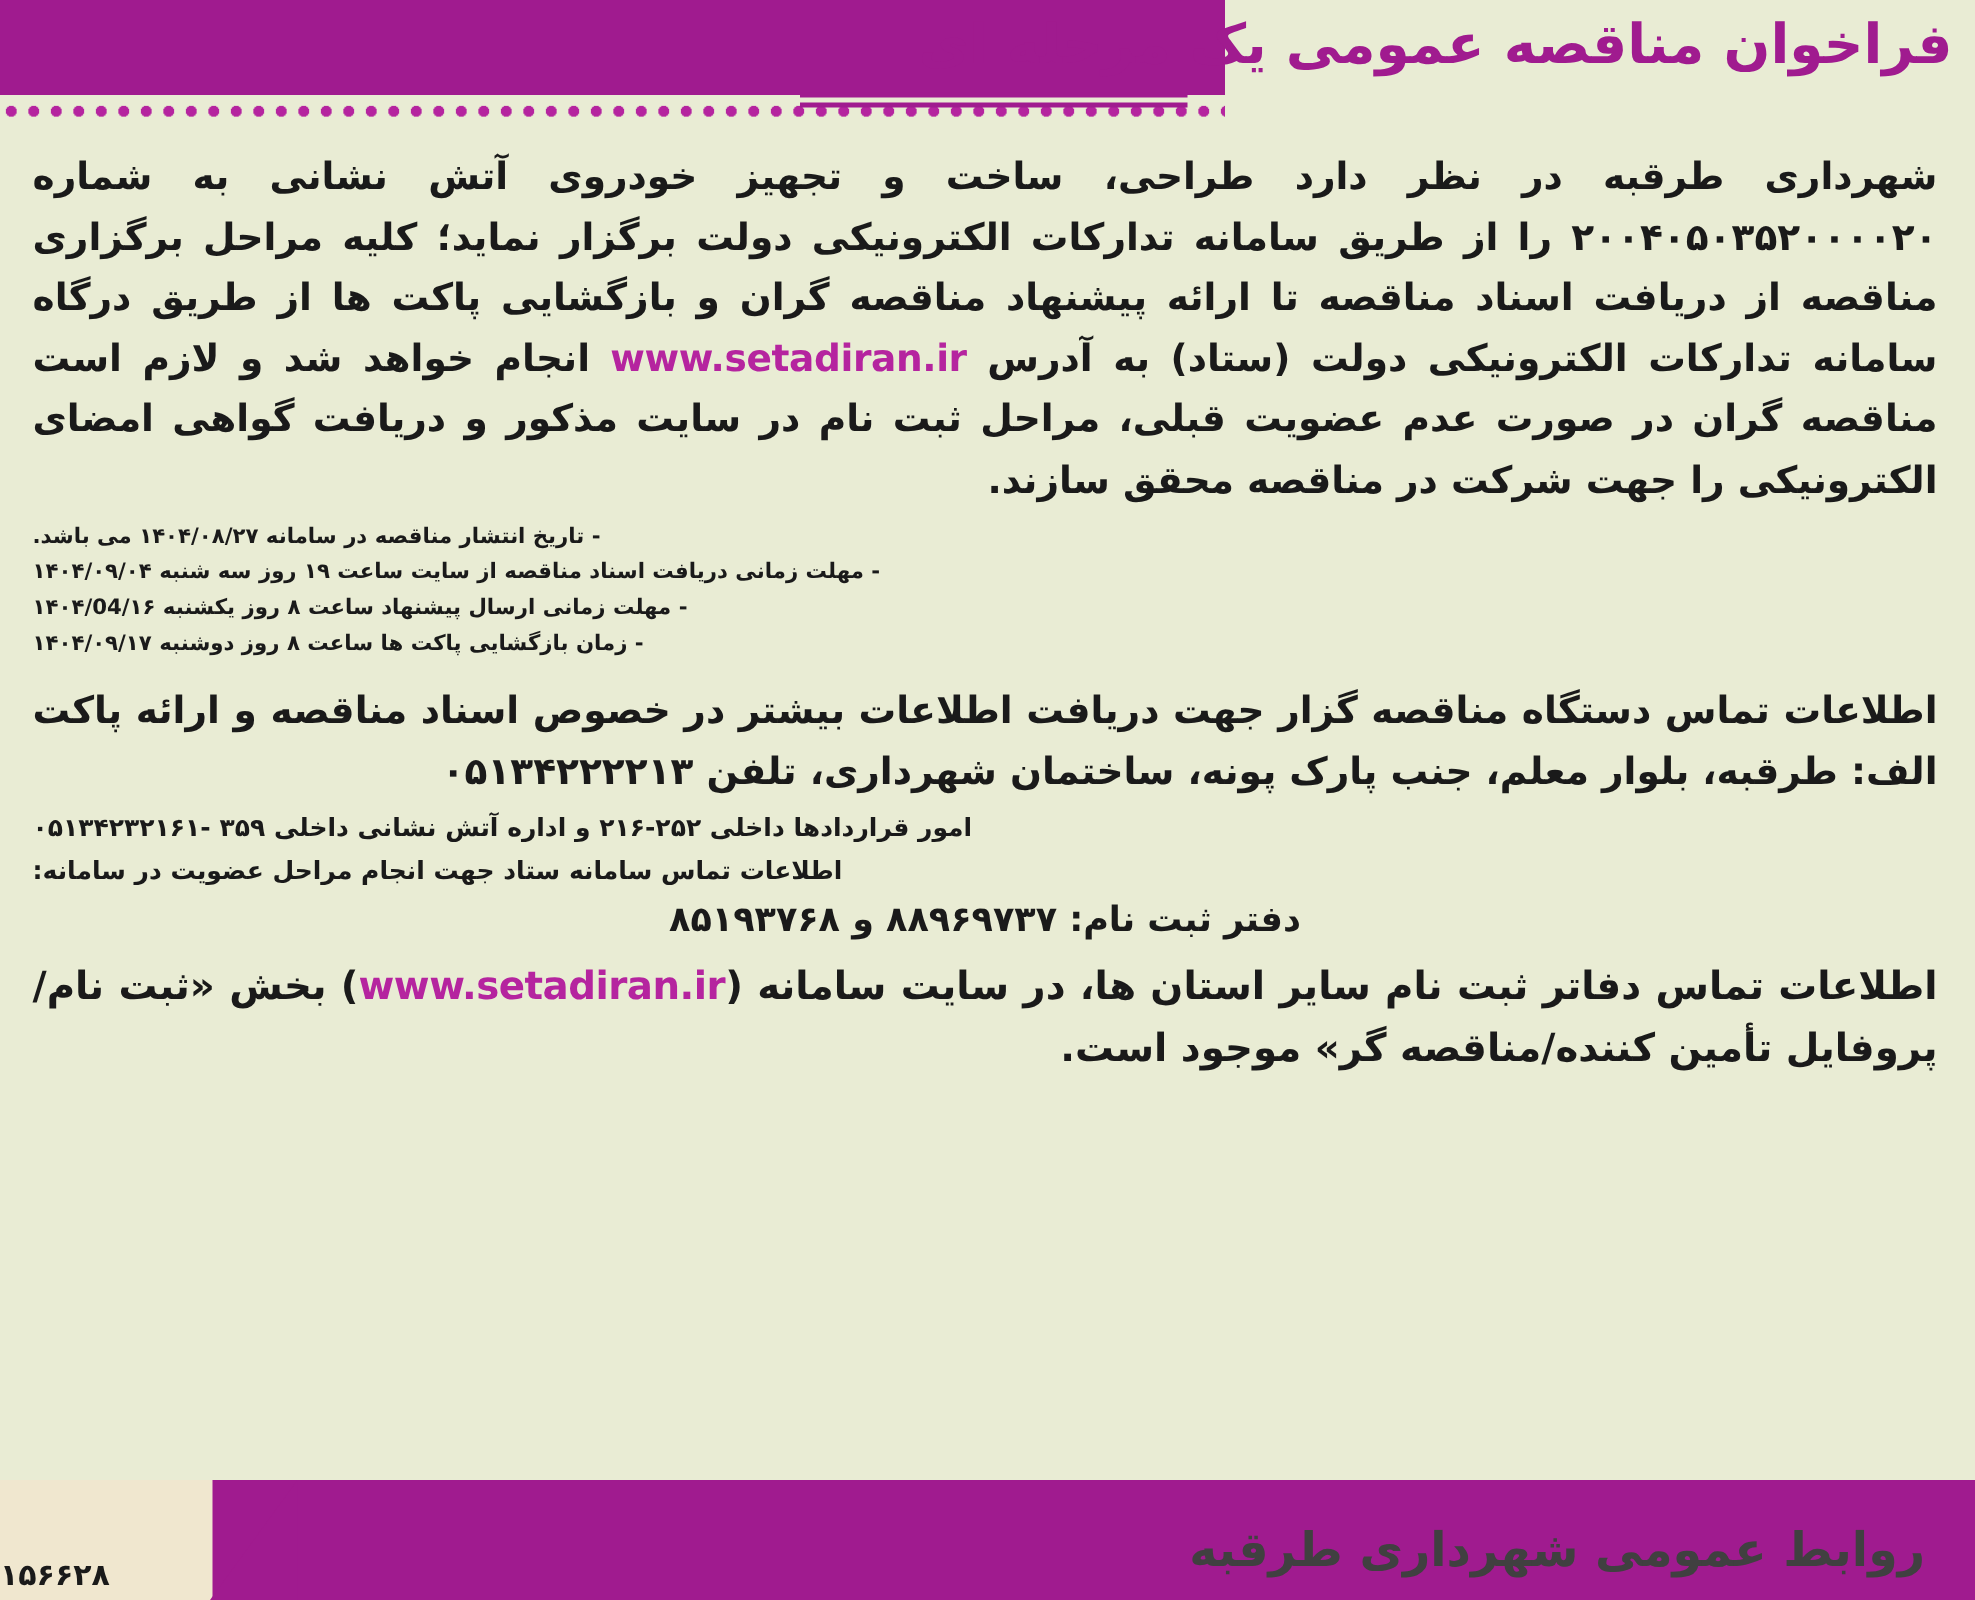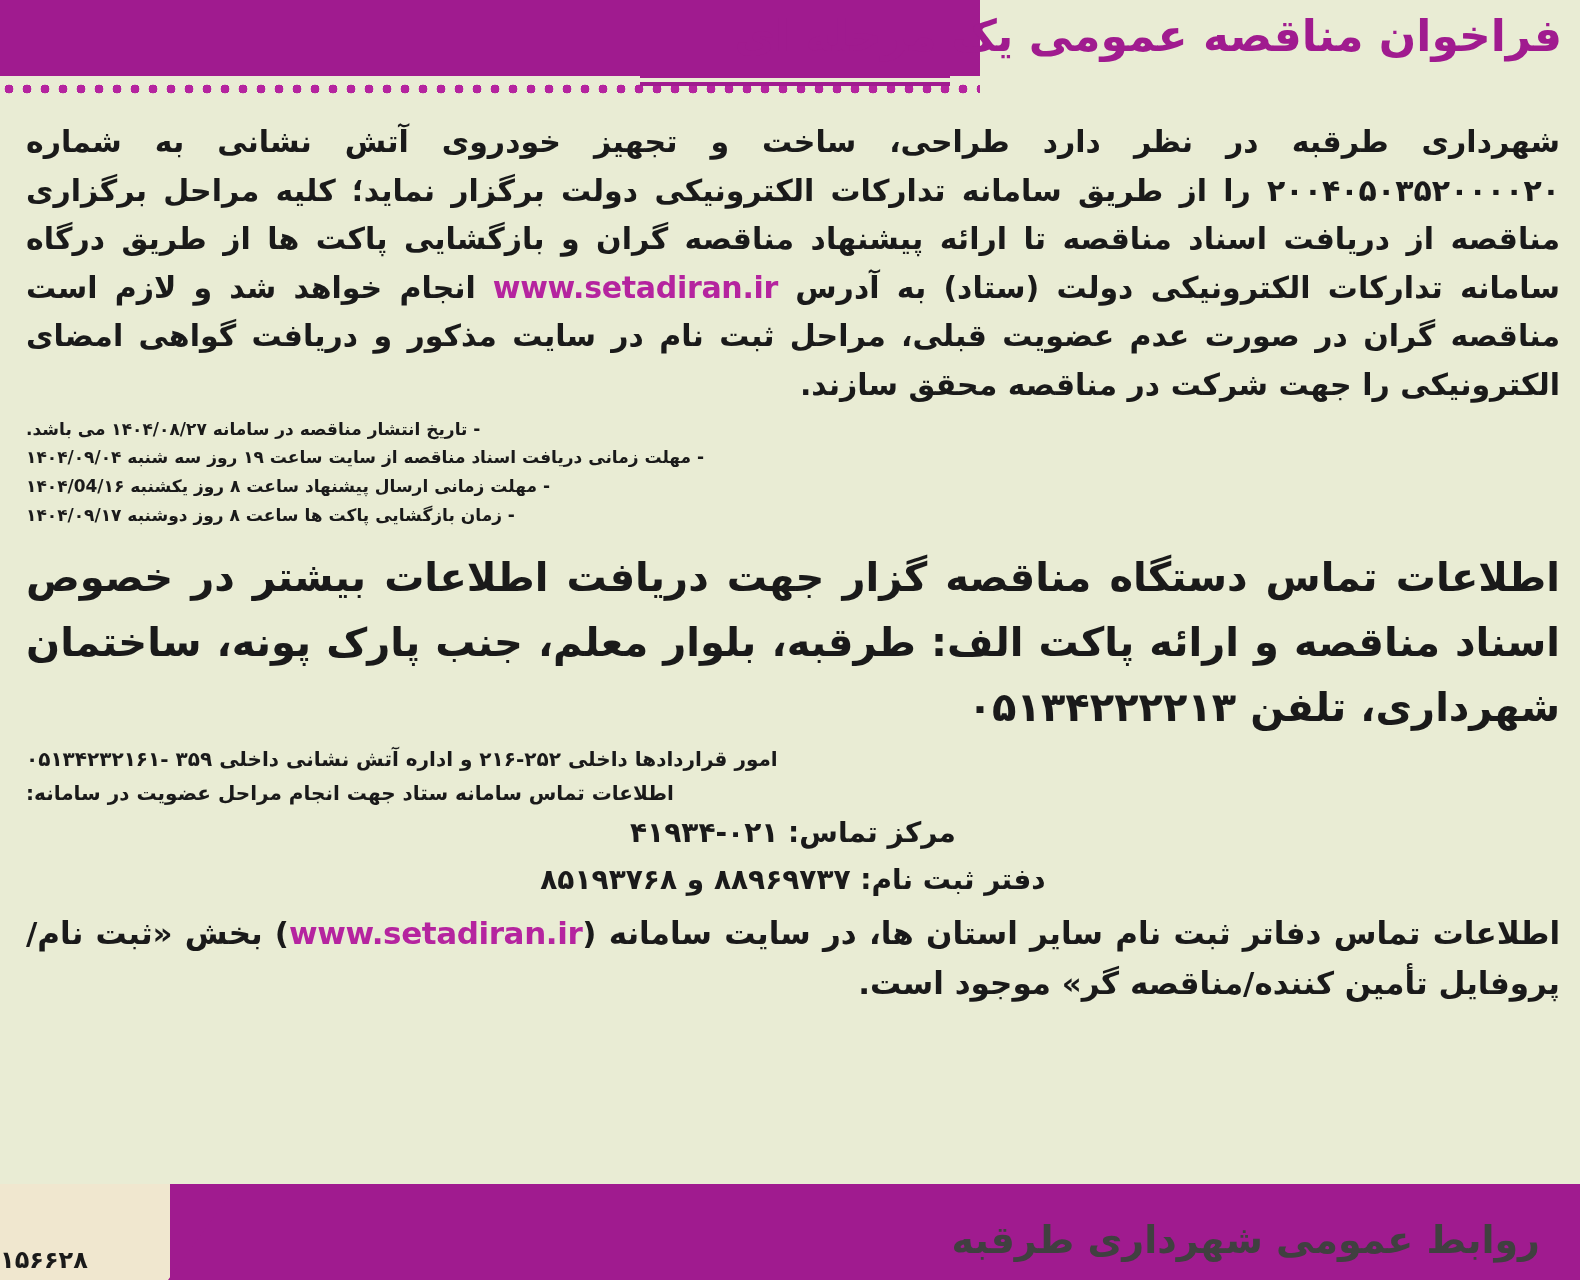--- a/index.html
+++ b/index.html
@@ -73,21 +73,21 @@
     position: absolute;
     top: 82px;
     right: 630px;
     width: 310px;
     height: 4px;
     background: #a01b8f;
   }
 
   
   .body-wrap {
-    padding: 10px 20px 0 26px;
+    padding: 10px 30px 0 26px;
     direction: rtl;
     text-align: justify;
     color: #1a1a1a;
   }
   .para {
     font-size: 30px;
     line-height: 1.62;
     text-align: justify;
     text-align-last: right;
     margin: 0 0 6px 0;
@@ -105,21 +105,21 @@
   }
   .bullet {
     font-size: 17px;
     line-height: 1.58;
     text-align: left;
     font-weight: bold;
     letter-spacing: -0.4px;
     margin: 0 0 2px 0;
   }
   .mid {
-    font-size: 40px;
+    font-size: 30px;
     line-height: 1.62;
     font-weight: bold;
     letter-spacing: -0.3px;
     text-align: justify;
     text-align-last: right;
     margin: 16px 0 4px 0;
   }
   .rtl-line-left {
     font-size: 20px;
     line-height: 1.6;
@@ -224,21 +224,20 @@
     <div class="bullets">
       <p class="bullet">- تاریخ انتشار مناقصه در سامانه ۱۴۰۴/۰۸/۲۷ می باشد.</p>
       <p class="bullet">- مهلت زمانی دریافت اسناد مناقصه از سایت ساعت ۱۹ روز سه شنبه ۱۴۰۴/۰۹/۰۴</p>
       <p class="bullet">- مهلت زمانی ارسال پیشنهاد ساعت ۸ روز یکشنبه ۱۴۰۴/04/۱۶</p>
       <p class="bullet">- زمان بازگشایی پاکت ها ساعت ۸ روز دوشنبه ۱۴۰۴/۰۹/۱۷</p>
     </div>
 
     <p class="mid">اطلاعات تماس دستگاه مناقصه گزار جهت دریافت اطلاعات بیشتر در خصوص اسناد مناقصه و ارائه پاکت الف: طرقبه، بلوار معلم، جنب پارک پونه، ساختمان شهرداری، تلفن ۰۵۱۳۴۲۲۲۲۱۳</p>
     <p class="rtl-line-left">امور قراردادها داخلی ۲۵۲-۲۱۶ و اداره آتش نشانی داخلی ۳۵۹ -۰۵۱۳۴۲۳۲۱۶۱</p>
     <p class="rtl-line-left">اطلاعات تماس سامانه ستاد جهت انجام مراحل عضویت در سامانه:</p>
-    <p class="center-line">مرکز تماس: ۰۲۱-۴۱۹۳۴</p>
     <p class="center-line">دفتر ثبت نام: ۸۸۹۶۹۷۳۷ و ۸۵۱۹۳۷۶۸</p>
 
     <p class="two-line">
       <span>اطلاعات تماس دفاتر ثبت نام سایر استان ها، در سایت سامانه (</span><span class="link">www.setadiran.ir</span><span>) بخش</span>
       <span>«ثبت نام/پروفایل تأمین کننده/مناقصه گر» موجود است.</span>
     </p>
 
   </div>
 
   <div class="footer">

